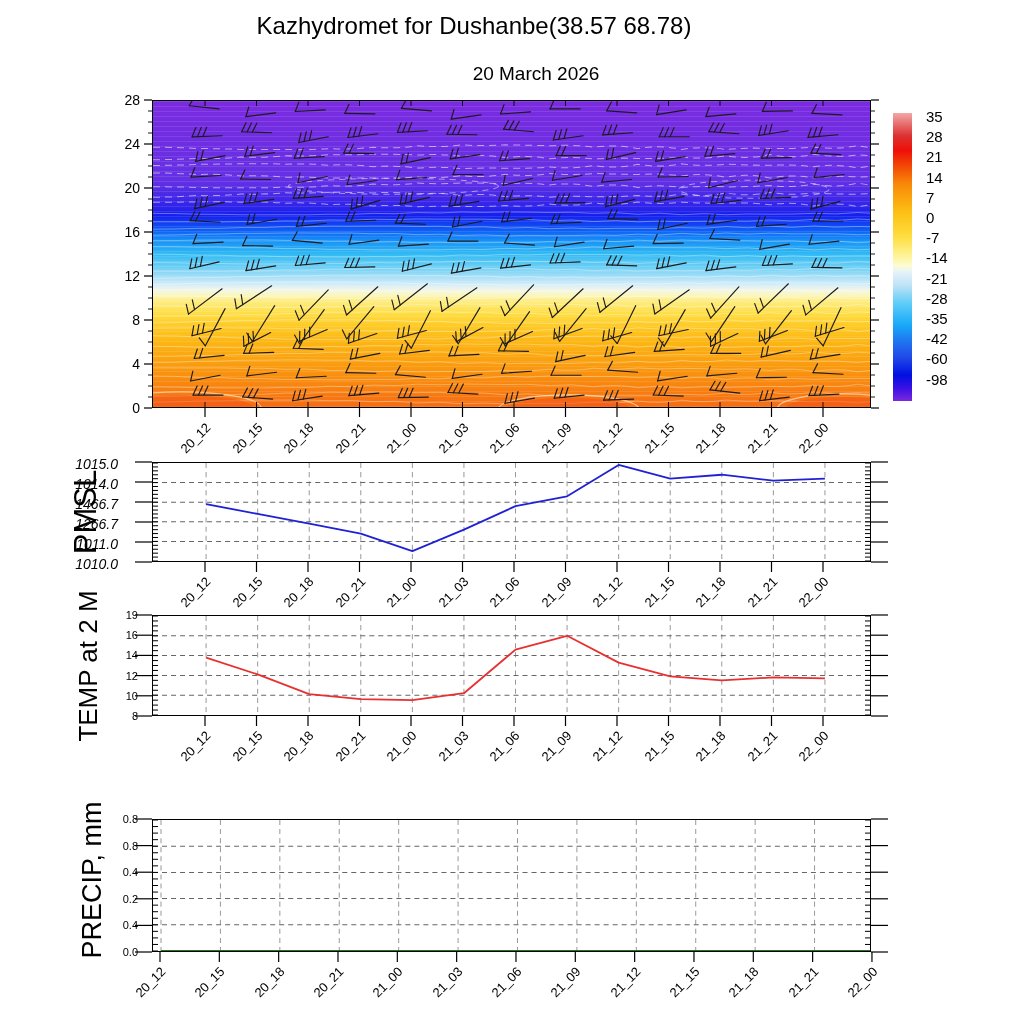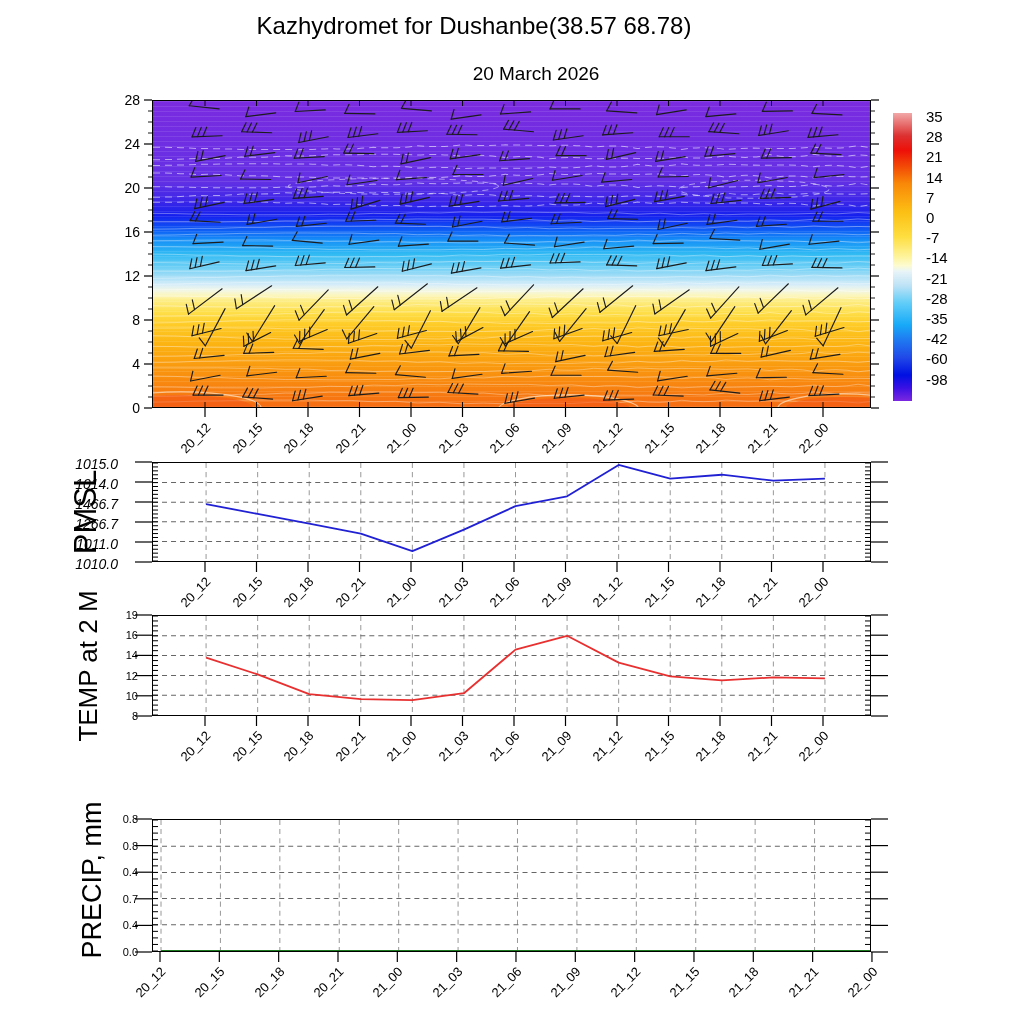--- a/index.html
+++ b/index.html
@@ -867,21 +867,21 @@
       <div class="ylab ylab-pmsl" style="top:556px">1010.0</div>
       <div class="ylab ylab-temp" style="top:609px">19</div>
       <div class="ylab ylab-temp" style="top:629.2px">16</div>
       <div class="ylab ylab-temp" style="top:649.4px">14</div>
       <div class="ylab ylab-temp" style="top:669.6px">12</div>
       <div class="ylab ylab-temp" style="top:689.8px">10</div>
       <div class="ylab ylab-temp" style="top:710px">8</div>
       <div class="ylab ylab-precip" style="top:813px">0.8</div>
       <div class="ylab ylab-precip" style="top:839.6px">0.8</div>
       <div class="ylab ylab-precip" style="top:866.2px">0.4</div>
-      <div class="ylab ylab-precip" style="top:892.8px">0.7</div>
+      <div class="ylab ylab-precip" style="top:892.8px">0.2</div>
       <div class="ylab ylab-precip" style="top:919.4px">0.4</div>
       <div class="ylab ylab-precip" style="top:946px">0.0</div>
       <div class="xlab" style="left:145px;top:420px">20_12</div>
       <div class="xlab" style="left:196.5px;top:420px">20_15</div>
       <div class="xlab" style="left:248px;top:420px">20_18</div>
       <div class="xlab" style="left:299.5px;top:420px">20_21</div>
       <div class="xlab" style="left:351px;top:420px">21_00</div>
       <div class="xlab" style="left:402.5px;top:420px">21_03</div>
       <div class="xlab" style="left:454px;top:420px">21_06</div>
       <div class="xlab" style="left:505.5px;top:420px">21_09</div>

